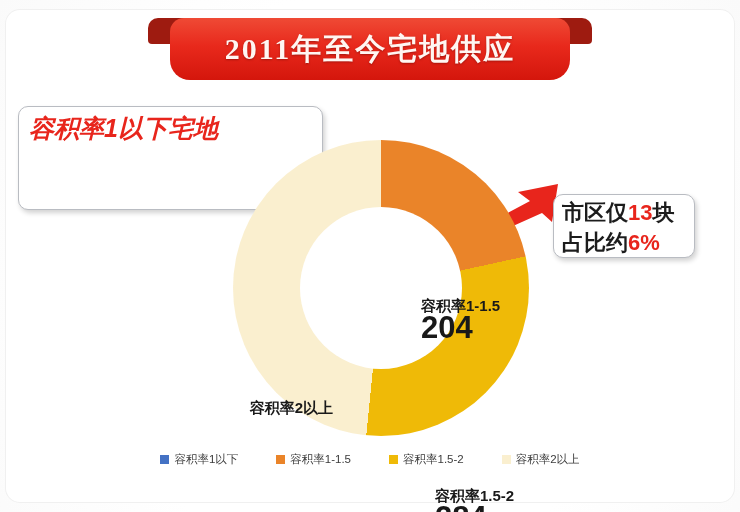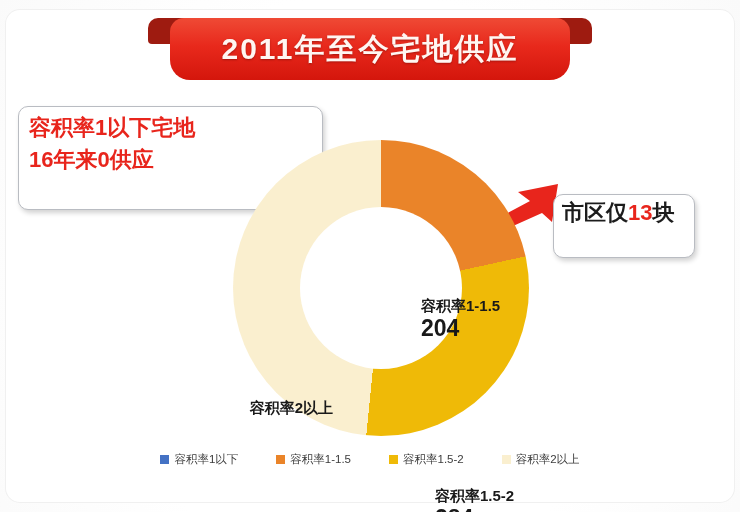--- a/index.html
+++ b/index.html
@@ -16,21 +16,21 @@
     box-shadow:0 0 0 1px #f0f0f0;
   }
   #bgtint{
     position:absolute;left:0;top:0;width:740px;height:512px;
     background:
       radial-gradient(circle at 50% 55%, #ffffff 0%, #ffffff 62%, #fafafa 100%);
   }
 
   
   #banner-wrap{
-    position:absolute;left:148px;top:8px;width:444px;height:74px;
+    position:absolute;left:148px;top:8px;width:444px;height:74px;font-family:Liberation Serif, serif;
   }
   .tail{
     position:absolute;top:10px;width:44px;height:26px;
     background:#9e1b10;
   }
   .tail.left{left:0;border-top-left-radius:10px;border-bottom-left-radius:4px;}
   .tail.right{right:0;border-top-right-radius:10px;border-bottom-right-radius:4px;}
   .tail.left::after{
     content:"";position:absolute;left:0;top:26px;width:44px;height:30px;
     background:#ffffff;
@@ -55,22 +55,22 @@
 
   
   .callout{
     position:absolute;background:#ffffff;
     border:1.5px solid #b9bcc2;border-radius:10px;
     box-shadow:2px 3px 5px rgba(0,0,0,.18);
     box-sizing:border-box;
   }
   #callout-left{left:18px;top:106px;width:305px;height:104px;padding:5px 8px 0 10px;}
   #callout-left div{
-    color:#e8251c;font-size:22px;font-weight:bold;line-height:32px;
-    white-space:nowrap;letter-spacing:0px;
+    color:#e8251c;font-size:25px;font-weight:bold;line-height:32px;
+    white-space:nowrap;letter-spacing:0px;font-style:italic;
   }
   #callout-right{left:553px;top:194px;width:142px;height:64px;padding:3px 8px 0 8px;}
   #callout-right div{
     color:#1c1c1c;font-size:22px;font-weight:bold;line-height:30px;white-space:nowrap;
   }
   #callout-right .hl{color:#e8251c;}
 
   
   #arrow{position:absolute;left:474px;top:182px;width:86px;height:58px;}
 
@@ -85,21 +85,21 @@
   }
   #donut-hole::after{
     content:"";position:absolute;left:50%;top:50%;
     width:162px;height:162px;margin:-81px 0 0 -81px;
     background:#ffffff;border-radius:50%;
   }
 
   
   .slice-label{position:absolute;white-space:nowrap;color:#191919;font-weight:bold;}
   .slice-label .cat{font-size:15px;display:block;line-height:19px;}
-  .slice-label .val{font-size:23px;display:block;line-height:26px;}
+  .slice-label .val{font-size:31px;display:block;line-height:26px;}
   #lbl-a{left:218px;top:156px;text-align:left;}
   #lbl-b{left:232px;top:346px;text-align:left;}
   #lbl-c{left:-30px;top:258px;text-align:right;width:160px;}
 
   
   #legend{
     position:absolute;left:0;top:448px;width:740px;height:22px;
     display:flex;align-items:center;justify-content:center;gap:38px;
   }
   .legend-item{display:flex;align-items:center;gap:5px;}
@@ -115,30 +115,32 @@
 <div id="banner-wrap">
   <div class="tail left"></div>
   <div class="tail right"></div>
   <div id="banner">
     <span id="banner-title">2011年至今宅地供应</span>
   </div>
 </div>
 
 <div id="callout-left" class="callout">
   <div>容积率1以下宅地</div>
-  <div>16年来0供应</div>
 </div>
 
 <svg id="arrow" viewBox="0 0 86 58">
   <polygon points="84,2 44,10 56,19 0,49 8,58 68,31 78,40" fill="#e8251c"></polygon>
 </svg>
 
 <div id="callout-right" class="callout">
   <div>
     <span>市区仅</span><span class="hl">13</span><span>块</span>
+  </div>
+  <div>
+    <span>占比约</span><span class="hl">6%</span>
   </div>
 </div>
 
 <div id="donut-wrap">
   <div id="donut" style="background: conic-gradient(rgb(234, 132, 41) 0deg, rgb(234, 132, 41) 77.632deg, rgb(239, 186, 7) 77.632deg, rgb(239, 186, 7) 185.708deg, rgb(250, 239, 207) 185.708deg, rgb(250, 239, 207) 360deg);"></div>
   <div id="donut-hole"></div>
 
   <div class="slice-label" id="lbl-a">
     <span class="cat">容积率1-1.5</span>
     <span class="val">204</span>

